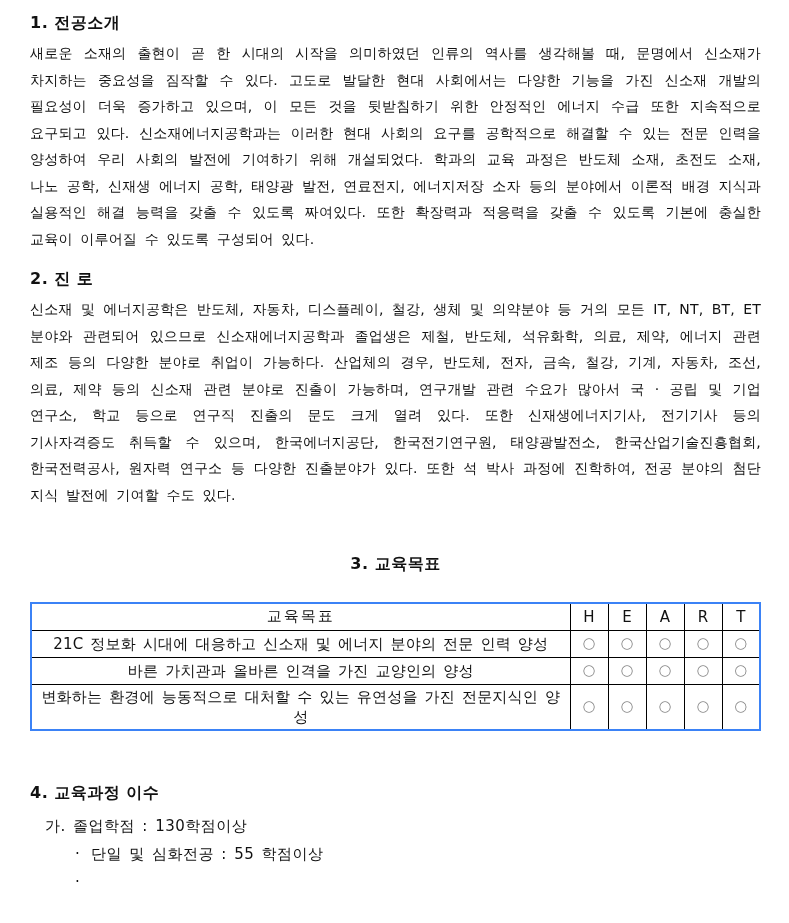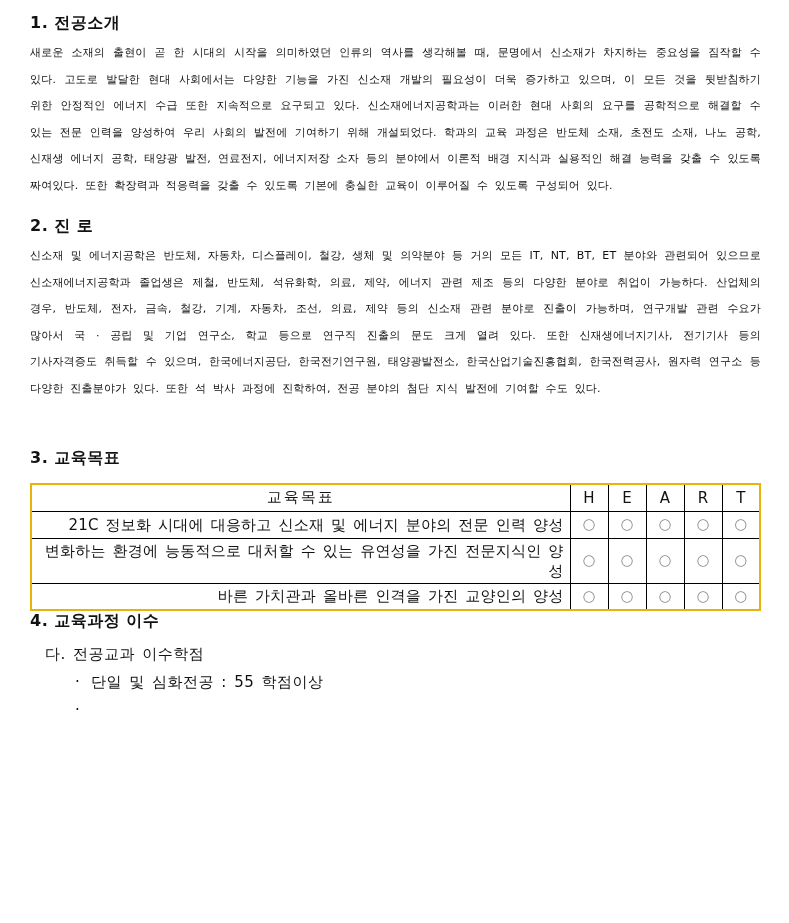--- a/index.html
+++ b/index.html
@@ -16,57 +16,57 @@
     padding: 13px 28px 0 30px;
   }
   .sec-heading {
     font-size: 16px;
     font-weight: bold;
     letter-spacing: 0.5px;
     line-height: 20px;
   }
   .body-text {
     margin-top: 7px;
-    font-size: 11px;
+    font-size: 14px;
     line-height: 26.5px;
     text-align: justify;
     word-spacing: 3px;
     letter-spacing: 0.2px;
     word-break: keep-all;
   }
   .sec2 { margin-top: 17px; }
-  .sec3 { margin-top: 46px; }
-  .sec4 { }
+  .sec3 { margin-top: 46px; text-align: center; }
+  .sec4 { margin-top: 52px; }
 
   table.goals {
-    margin-top: 15px;
+    margin-top: 28px;
     width: 100%;
     border-collapse: collapse;
     table-layout: fixed;
-    border: 2px solid #eab308;
+    border: 2px solid #3b82f6;
     font-size: 15px;
   }
   table.goals col.heart-col { width: 38px; }
   table.goals th, table.goals td {
     border: 1px solid #000;
     height: 27px;
     vertical-align: middle;
   }
   table.goals th.goal-head {
     font-weight: normal;
     text-align: center;
     letter-spacing: 2px;
   }
   table.goals th.heart-head {
     font-weight: normal;
     text-align: center;
     font-size: 15px;
   }
   table.goals td.goal-cell {
-    text-align: right;
+    text-align: center;
     padding: 2px 6px;
     word-spacing: 2px;
     letter-spacing: 0.2px;
     line-height: 20px;
   }
   table.goals td.mark-cell {
     text-align: center;
     color: #8a8a8a;
     font-size: 15px;
     line-height: 1;
@@ -127,42 +127,42 @@
     <tbody>
       <tr>
         <td class="goal-cell">21C 정보화 시대에 대응하고 신소재 및 에너지 분야의 전문 인력 양성</td>
         <td class="mark-cell">○</td>
         <td class="mark-cell">○</td>
         <td class="mark-cell">○</td>
         <td class="mark-cell">○</td>
         <td class="mark-cell">○</td>
       </tr>
       <tr>
-        <td class="goal-cell">변화하는 환경에 능동적으로 대처할 수 있는 유연성을 가진 전문지식인 양성</td>
+        <td class="goal-cell">바른 가치관과 올바른 인격을 가진 교양인의 양성</td>
         <td class="mark-cell">○</td>
         <td class="mark-cell">○</td>
         <td class="mark-cell">○</td>
         <td class="mark-cell">○</td>
         <td class="mark-cell">○</td>
       </tr>
       <tr>
-        <td class="goal-cell">바른 가치관과 올바른 인격을 가진 교양인의 양성</td>
+        <td class="goal-cell">변화하는 환경에 능동적으로 대처할 수 있는 유연성을 가진 전문지식인 양성</td>
         <td class="mark-cell">○</td>
         <td class="mark-cell">○</td>
         <td class="mark-cell">○</td>
         <td class="mark-cell">○</td>
         <td class="mark-cell">○</td>
       </tr>
     </tbody>
   </table>
 
   <div class="sec-heading sec4">4. 교육과정 이수</div>
 
   <div class="list">
-    <div class="list-item">다. 전공교과 이수학점</div>
+    <div class="list-item">가. 졸업학점 : 130학점이상</div>
 
     <div class="sub-item">
       <span class="bullet">·</span><span>단일 및 심화전공 : 55  학점이상</span>
     </div>
     <div class="sub-item">
       <span class="bullet">·</span>
     </div>
 
   </div>
 

